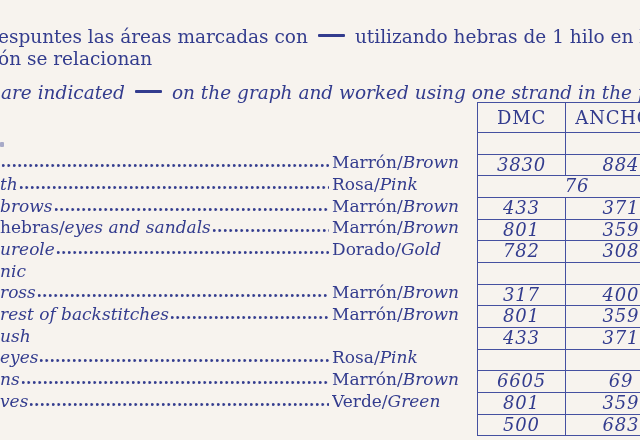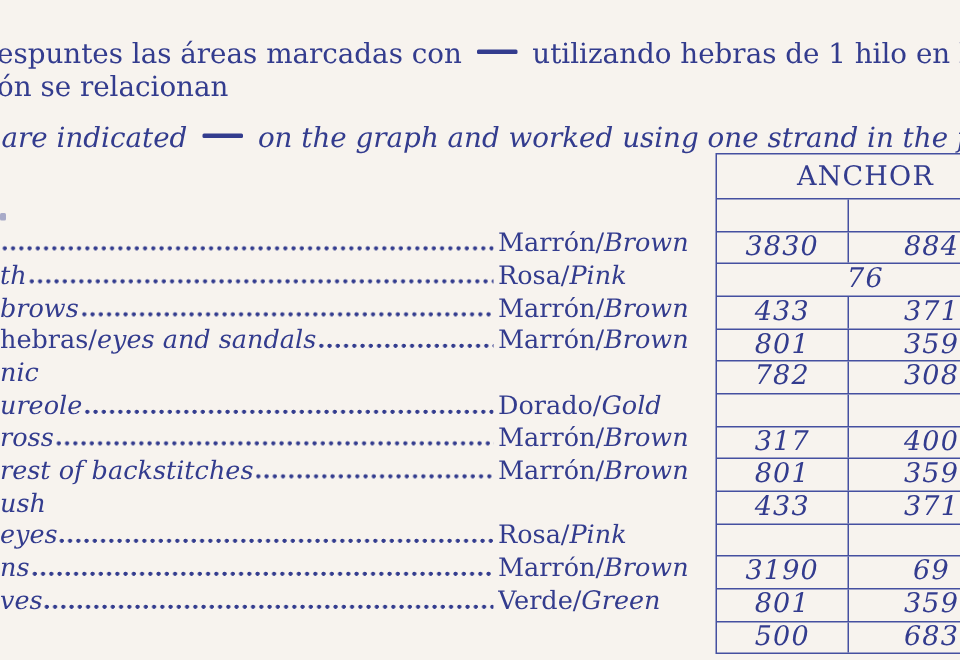--- a/index.html
+++ b/index.html
@@ -92,27 +92,27 @@
         <span class="ccol"><span class="c-es">Marrón/</span><span class="i">Brown</span></span>
       </div>
       <div class="lrow">
         <span class="label-roman">hebras/</span>
         <span class="i">eyes and sandals</span>
         <span class="dots"></span>
         <span class="ccol"><span class="c-es">Marrón/</span><span class="i">Brown</span></span>
       </div>
       <div class="lrow">
         <span class="label-roman"></span>
+        <span class="i">ureole</span>
+        <span class="dots"></span>
+        <span class="ccol"><span class="c-es">Dorado/</span><span class="i">Gold</span></span>
+      </div>
+      <div class="lrow">
+        <span class="label-roman"></span>
         <span class="i">nic</span>
-      </div>
-      <div class="lrow">
-        <span class="label-roman"></span>
-        <span class="i">ureole</span>
-        <span class="dots"></span>
-        <span class="ccol"><span class="c-es">Dorado/</span><span class="i">Gold</span></span>
       </div>
       <div class="lrow">
         <span class="label-roman"></span>
         <span class="i">ross</span>
         <span class="dots"></span>
         <span class="ccol"><span class="c-es">Marrón/</span><span class="i">Brown</span></span>
       </div>
       <div class="lrow">
         <span class="label-roman"></span>
         <span class="i">rest of backstitches</span>
@@ -138,20 +138,21 @@
       <div class="lrow">
         <span class="label-roman"></span>
         <span class="i">ves</span>
         <span class="dots"></span>
         <span class="ccol"><span class="c-es">Verde/</span><span class="i">Green</span></span>
       </div>
     </div>
 
   <div class="ttable">
     <div class="thead">
+      <div class="th col1">DMC</div>
       <div class="th col2">ANCHOR</div>
     </div>
     <div id="table-body">
         <div class="trow">
           <span class="td col1" style="display: block;"></span>
           <span class="td col2" style="display: block;"></span>
         </div>
         <div class="trow">
           <span class="td col1" style="display: block;">3830</span>
           <span class="td col2" style="display: block;">884</span>
@@ -185,21 +186,21 @@
         </div>
         <div class="trow">
           <span class="td col1" style="display: block;">433</span>
           <span class="td col2" style="display: block;">371</span>
         </div>
         <div class="trow">
           <span class="td col1" style="display: block;"></span>
           <span class="td col2" style="display: block;"></span>
         </div>
         <div class="trow">
-          <span class="td col1" style="display: block;">3190</span>
+          <span class="td col1" style="display: block;">6605</span>
           <span class="td col2" style="display: block;">69</span>
         </div>
         <div class="trow">
           <span class="td col1" style="display: block;">801</span>
           <span class="td col2" style="display: block;">359</span>
         </div>
         <div class="trow">
           <span class="td col1" style="display: block;">500</span>
           <span class="td col2" style="display: block;">683</span>
         </div>

